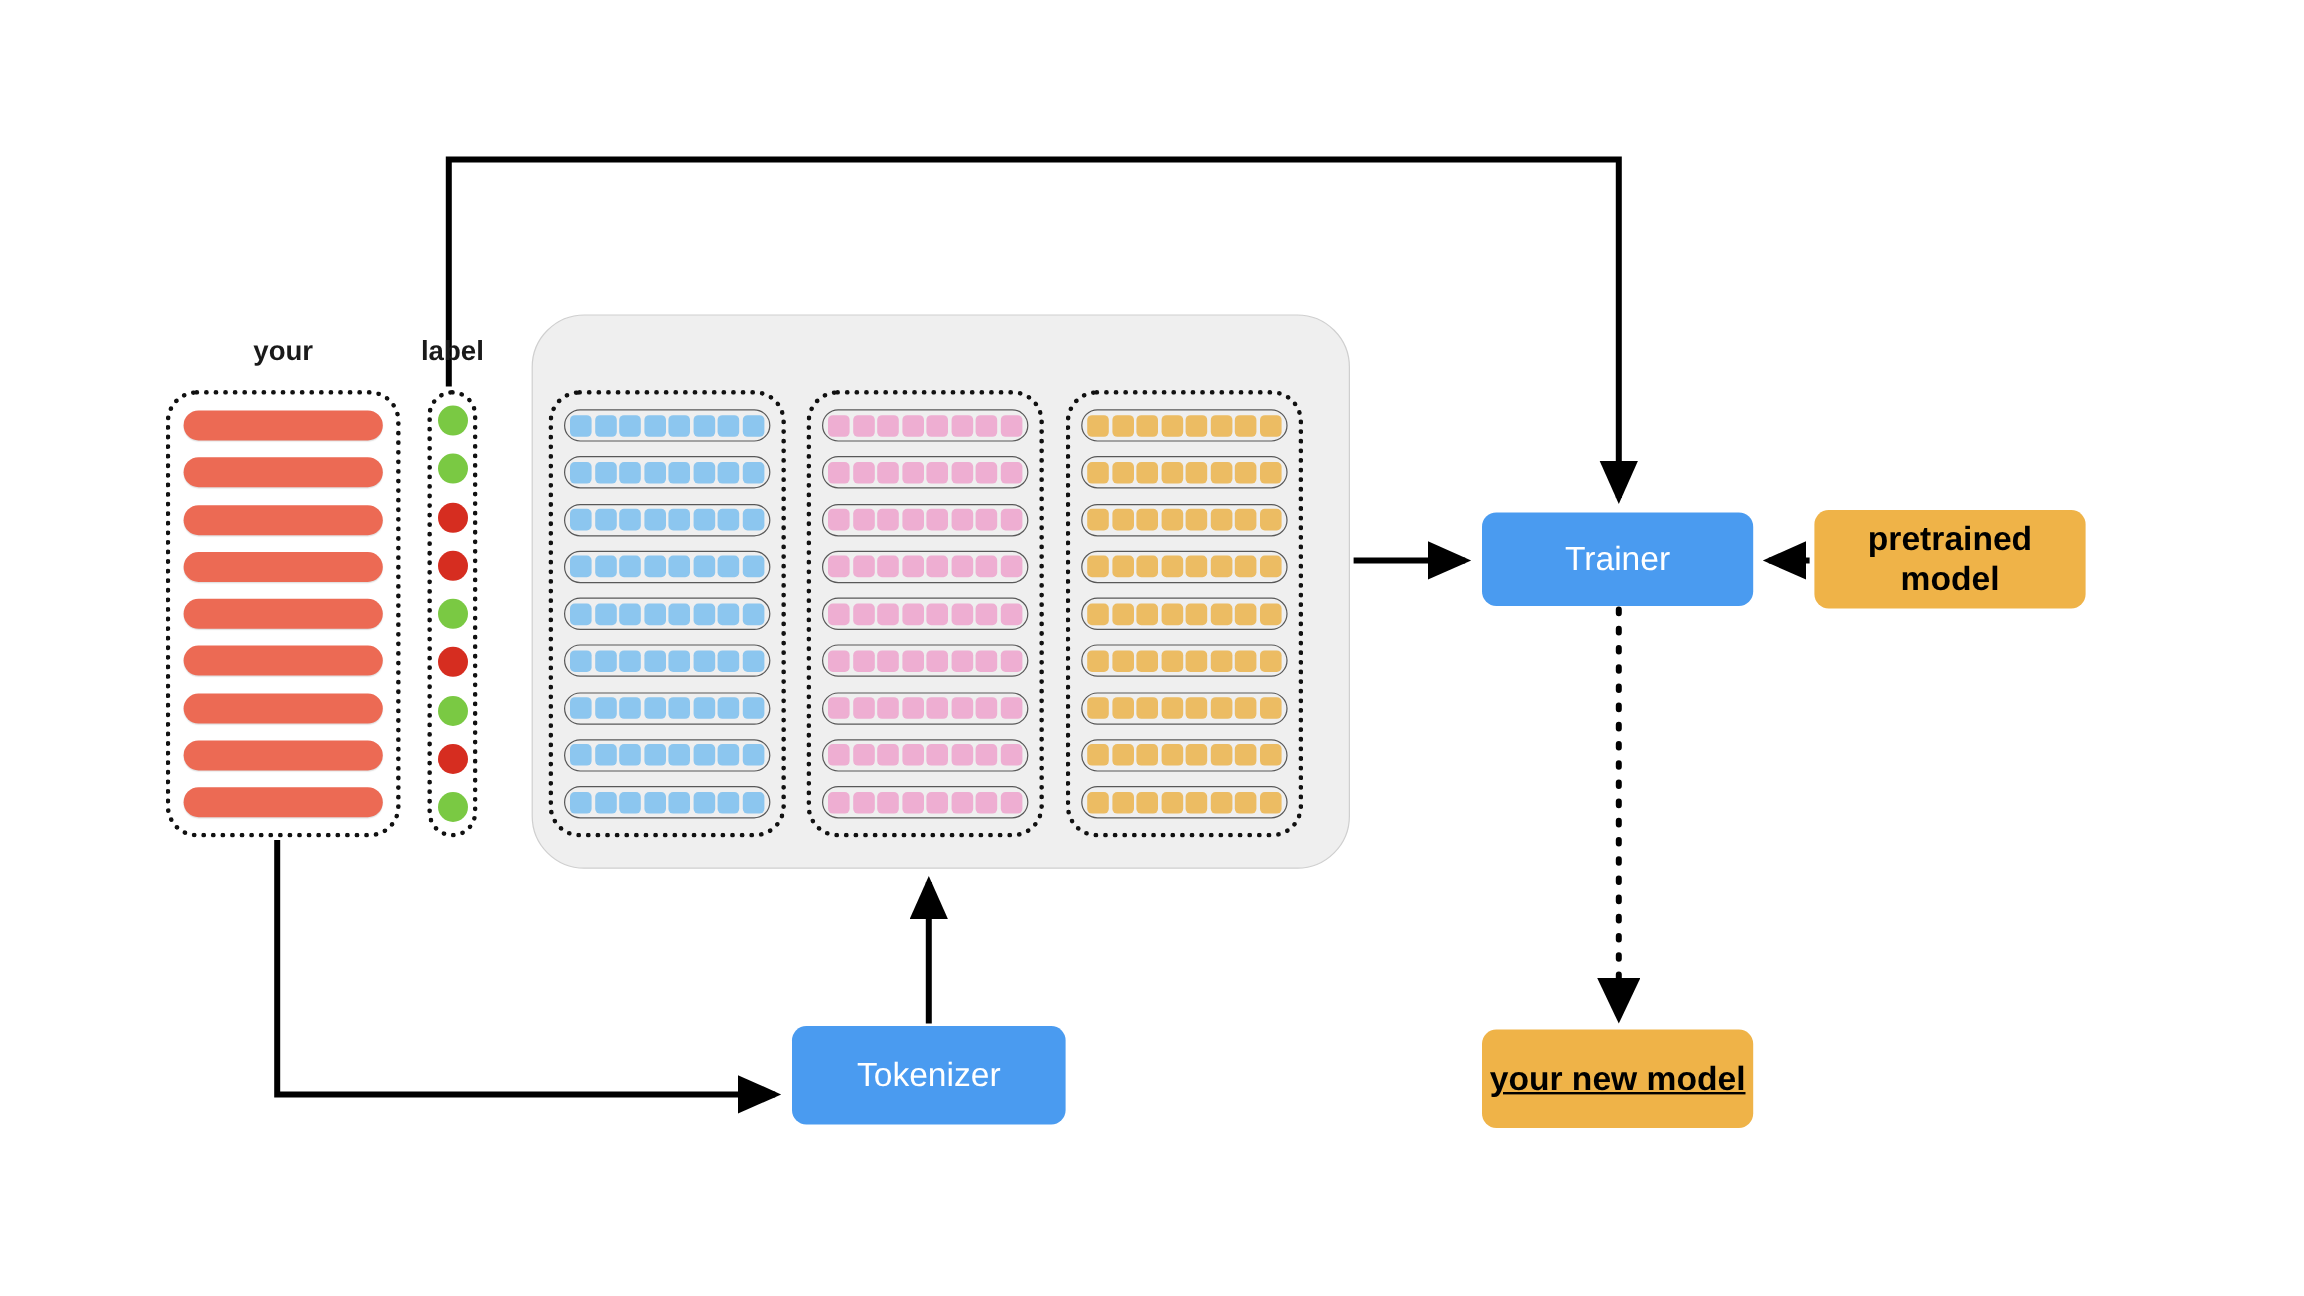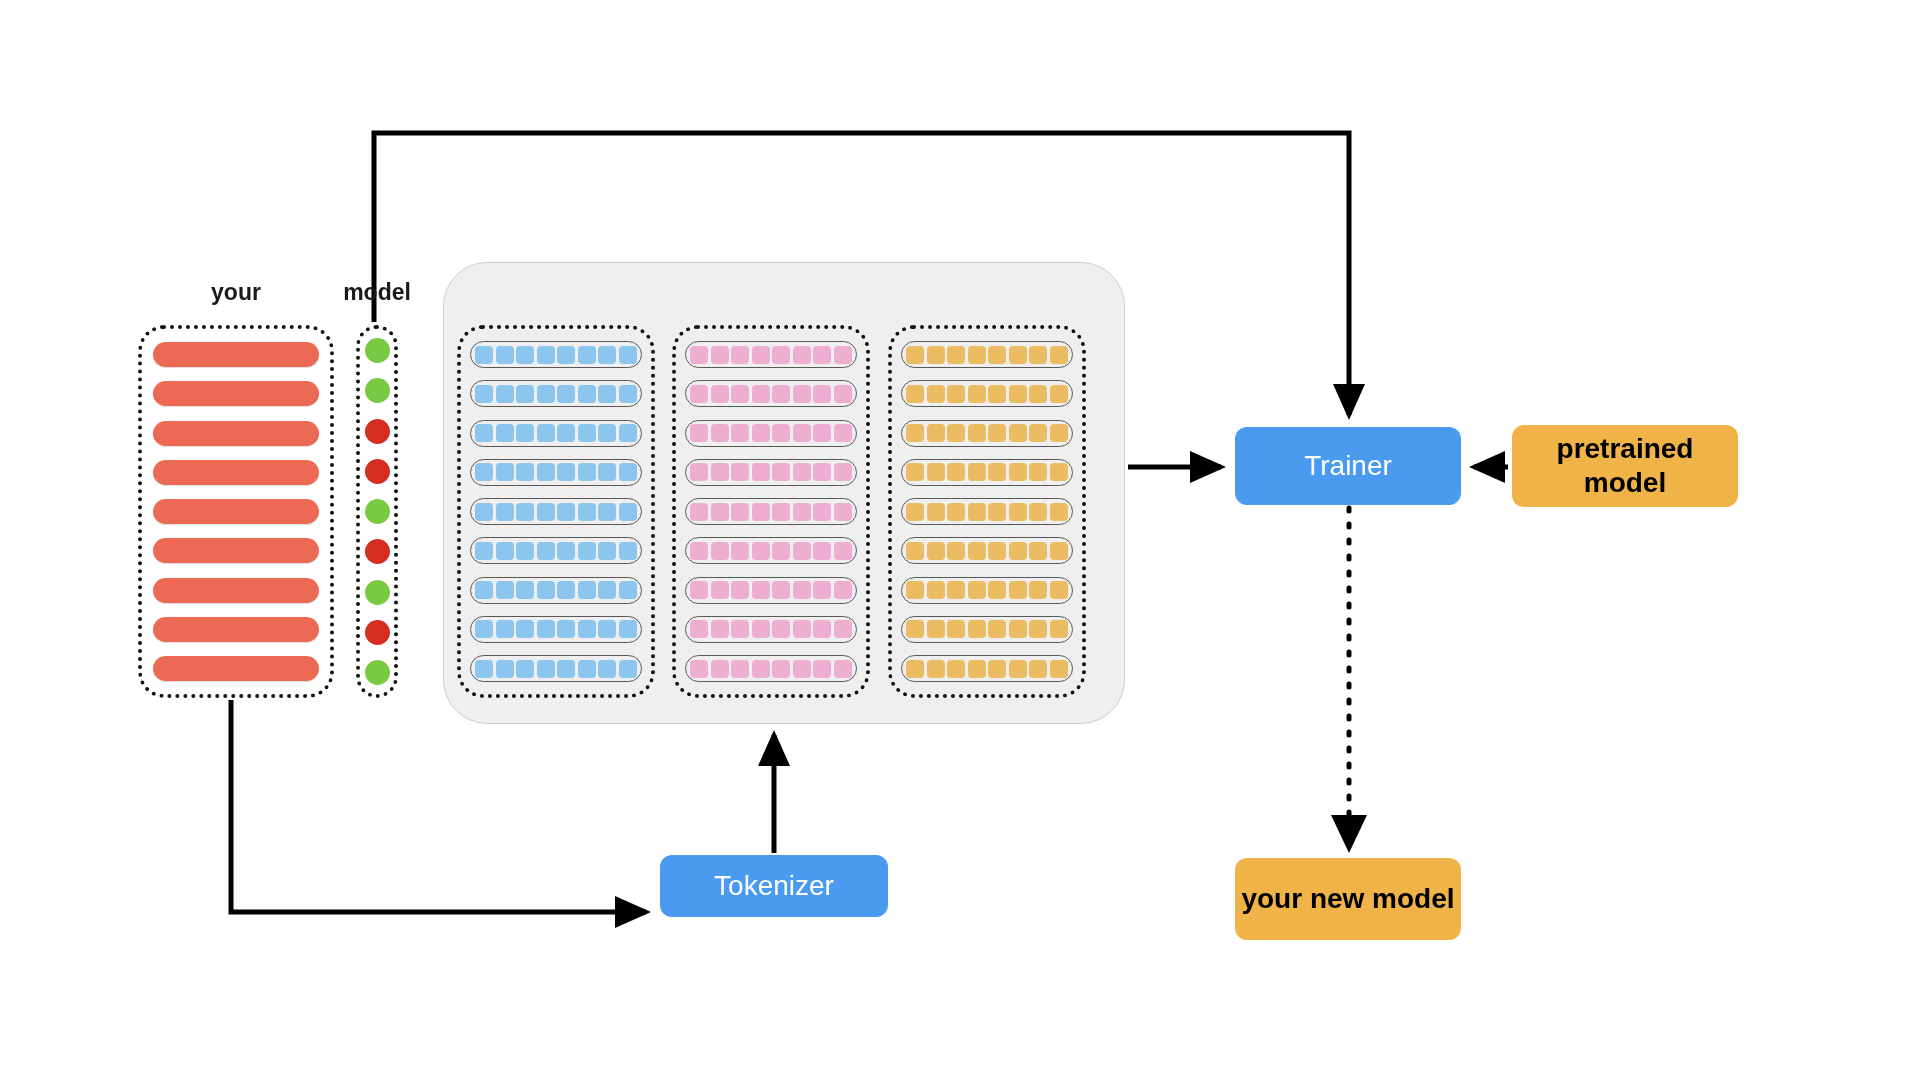--- a/index.html
+++ b/index.html
@@ -79,24 +79,24 @@
   .cell.amber{background:#ecbc63;}
 
   
   .box{
     position:absolute;border-radius:12px;display:flex;
     align-items:center;justify-content:center;text-align:center;
     font-size:28px;line-height:1.2;box-sizing:border-box;
   }
   .box.blue{background:#4a9bf0;color:#ffffff;font-weight:400;}
   .box.amber{background:#efb348;color:#000000;font-weight:700;}
-  #tokenizer-box{left:660px;top:855px;width:228px;height:62px;}
+  #tokenizer-box{left:660px;top:855px;width:228px;height:82px;}
   #trainer-box{left:1235px;top:427px;width:226px;height:78px;}
   #pretrained-box{left:1512px;top:425px;width:226px;height:82px;}
-  #newmodel-box{left:1235px;top:858px;width:226px;height:82px;}
+  #newmodel-box{left:1235px;top:858px;width:226px;height:82px;text-decoration:underline;}
 </style>
 </head>
 <body>
 
 <div id="stage">
 
 
   <svg id="wires" viewBox="0 0 1920 1080" width="1920" height="1080">
     <defs>
       <marker id="ah" markerWidth="9" markerHeight="9" refX="6.2" refY="3.2" orient="auto" markerUnits="strokeWidth">
@@ -126,21 +126,21 @@
     <g>
       <path d="M1508,467 L1474,467" fill="none" stroke="#000" stroke-width="5" marker-end="url(#ah)"></path>
     </g>
 
     <g>
       <path d="M1349,508 L1349,846" fill="none" stroke="#000" stroke-width="5" stroke-dasharray="3 13" stroke-linecap="round" marker-end="url(#ahd)"></path>
     </g>
   </svg>
 
   <div class="caption" style="left:138px;top:279px;width:196px;">your</div>
-  <div class="caption" style="left:334px;top:279px;width:86px;">model</div>
+  <div class="caption" style="left:334px;top:279px;width:86px;">label</div>
   <div class="caption light" style="left:457px;top:282px;width:198px;">input ids</div>
   <div class="caption light" style="left:662px;top:282px;width:218px;">token type ids</div>
   <div class="caption light" style="left:878px;top:282px;width:218px;">attention mask</div>
 
   <div id="panel"></div>
 
   <div id="text-col" class="dashgroup">
     <div class="stack">
         <div class="textbar" style="background: rgb(236, 106, 84);"></div>
         <div class="textbar" style="background: rgb(236, 106, 84);"></div>

